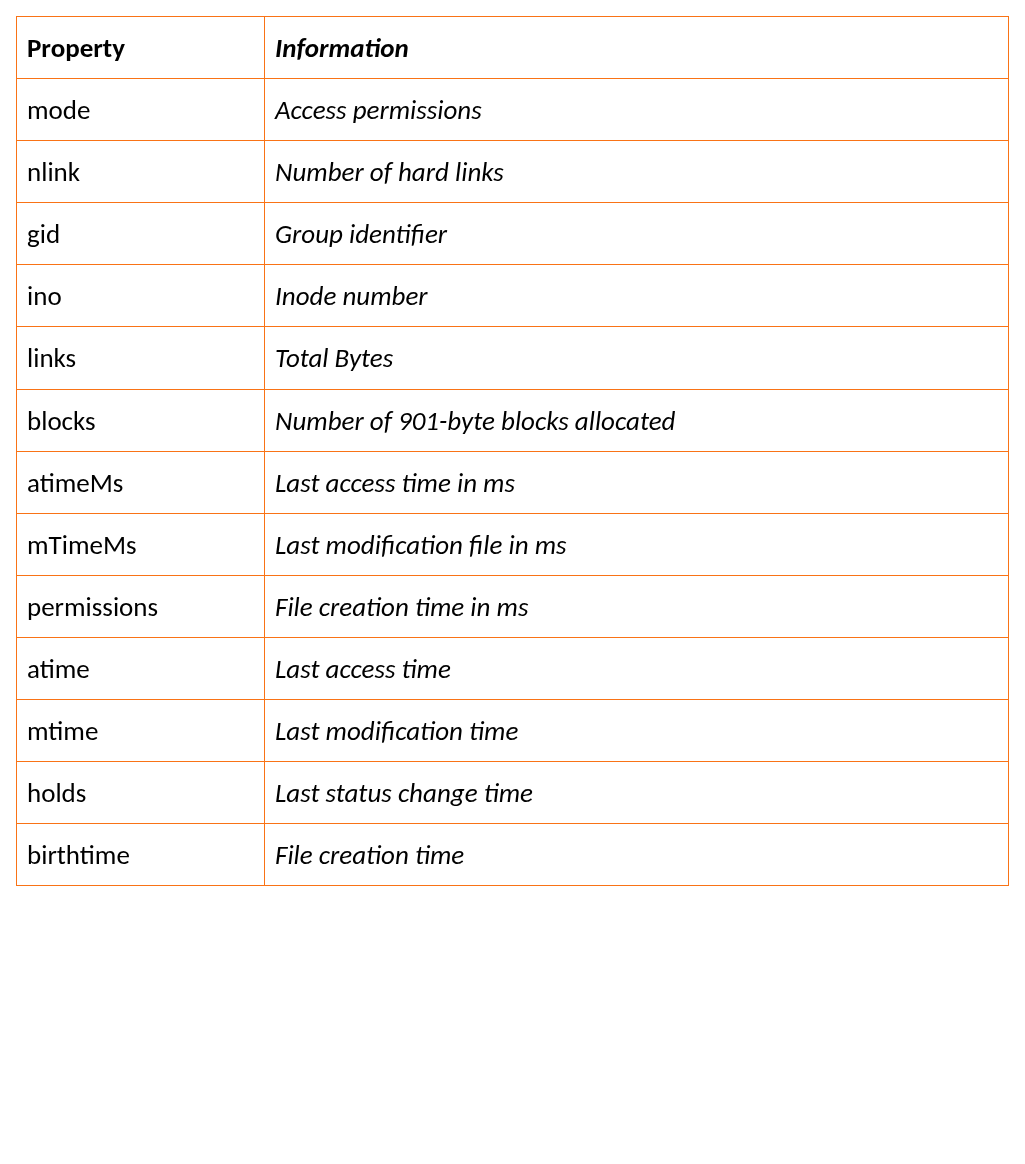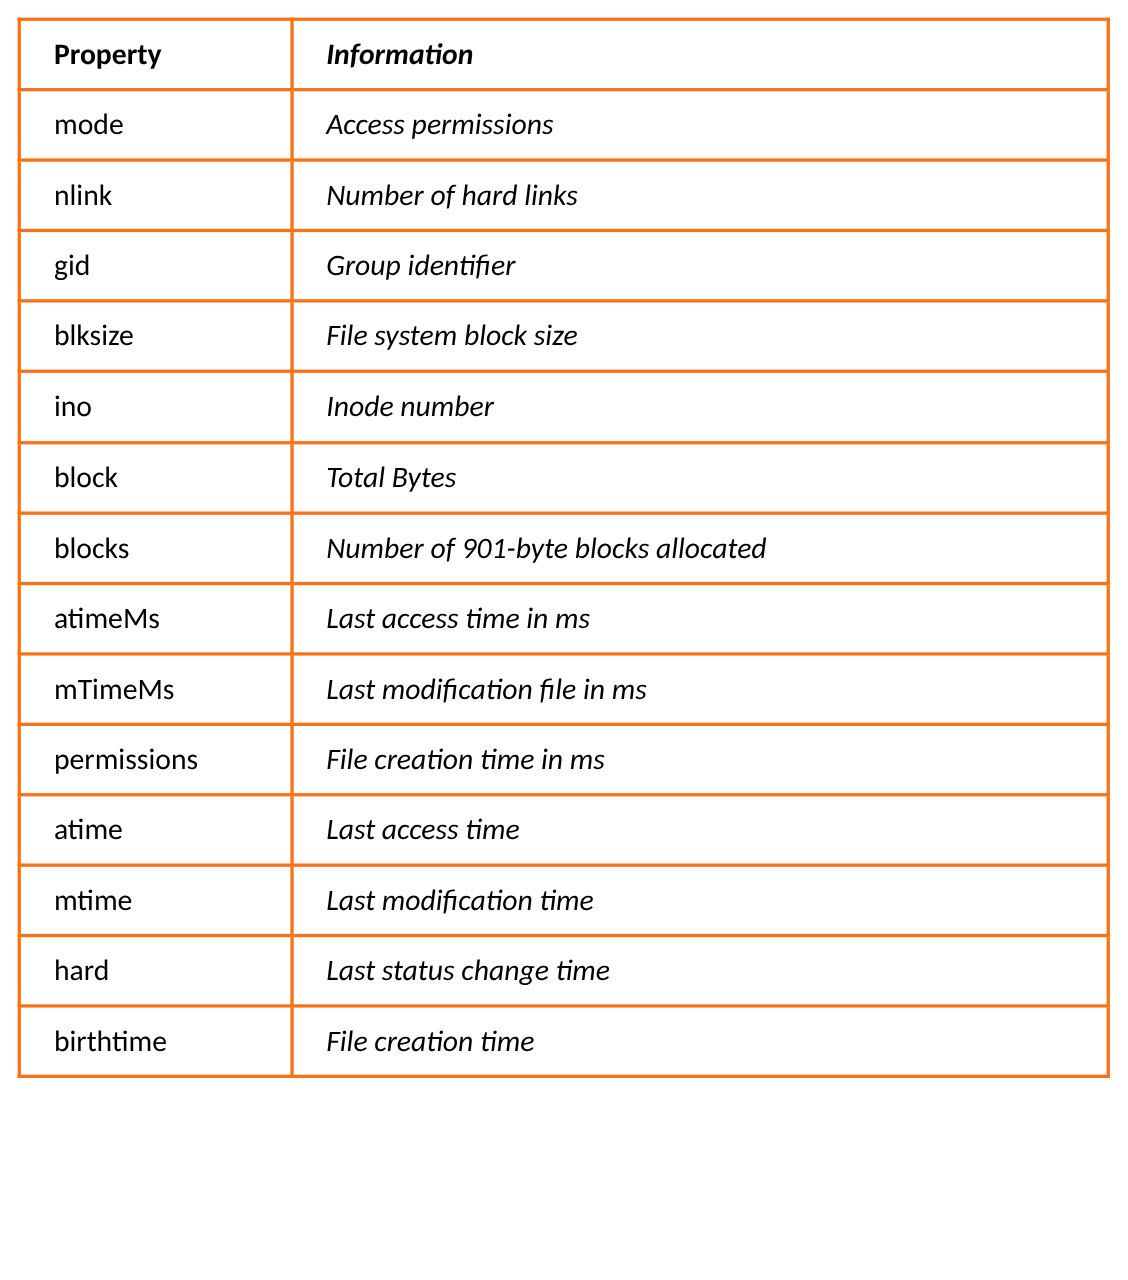--- a/index.html
+++ b/index.html
@@ -12,22 +12,22 @@
       background: #fff;
       padding: 16px;
       width: 1025px;
     }
     table {
       border-collapse: collapse;
       width: 100%;
       border: 1.5px solid #000;
     }
     th, td {
-      border: 3px solid #f97316;
-      padding: 13px 30px;
+      border: 1px solid #f97316;
+      padding: 13px 10px;
       text-align: left;
       font-size: 27px;
       line-height: 1.3;
       color: #000;
       vertical-align: middle;
     }
     th {
       font-weight: 700;
     }
     th:first-child, td:first-child {
@@ -55,29 +55,25 @@
     </tr>
     <tr>
       <td>nlink</td>
       <td>Number of hard links</td>
     </tr>
     <tr>
       <td>gid</td>
       <td>Group identifier</td>
     </tr>
     <tr>
-      <td>blksize</td>
-      <td>File system block size</td>
-    </tr>
-    <tr>
       <td>ino</td>
       <td>Inode number</td>
     </tr>
     <tr>
-      <td>block</td>
+      <td>links</td>
       <td>Total Bytes</td>
     </tr>
     <tr>
       <td>blocks</td>
       <td>Number of 901-byte blocks allocated</td>
     </tr>
     <tr>
       <td>atimeMs</td>
       <td>Last access time in ms</td>
     </tr>
@@ -91,21 +87,21 @@
     </tr>
     <tr>
       <td>atime</td>
       <td>Last access time</td>
     </tr>
     <tr>
       <td>mtime</td>
       <td>Last modification time</td>
     </tr>
     <tr>
-      <td>hard</td>
+      <td>holds</td>
       <td>Last status change time</td>
     </tr>
     <tr>
       <td>birthtime</td>
       <td>File creation time</td>
     </tr>
   </tbody>
 </table>
 
 </body></html>

